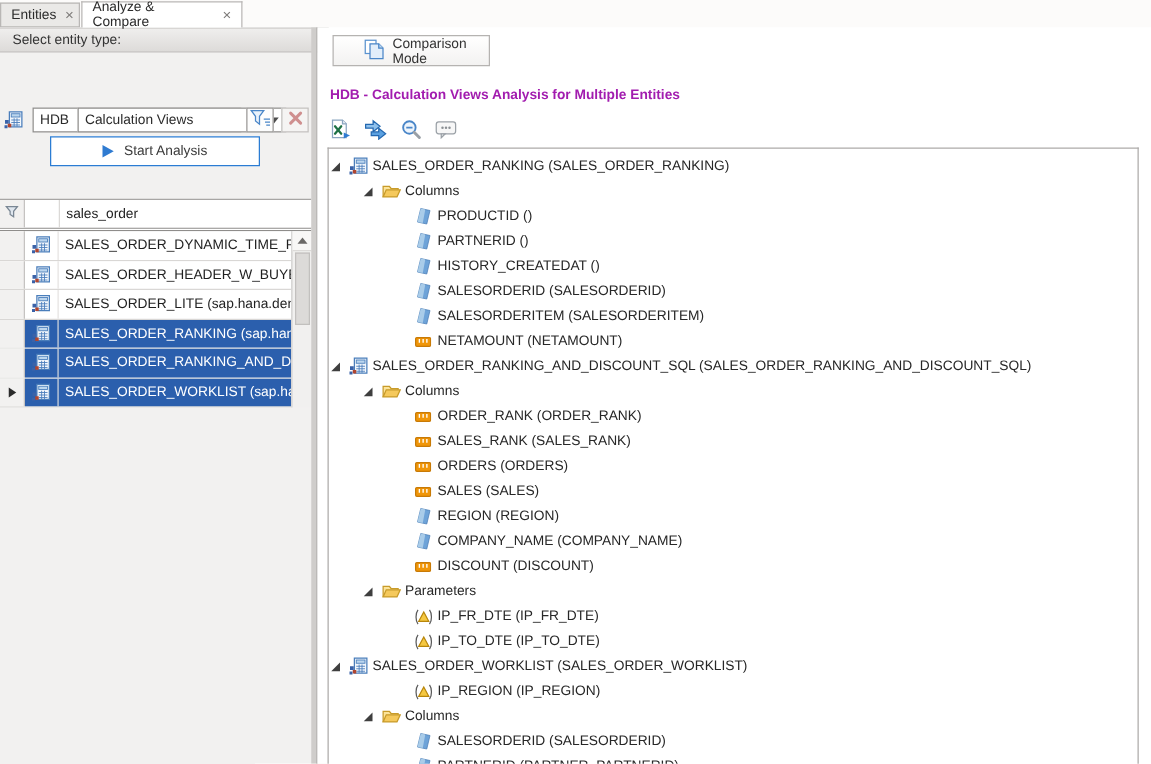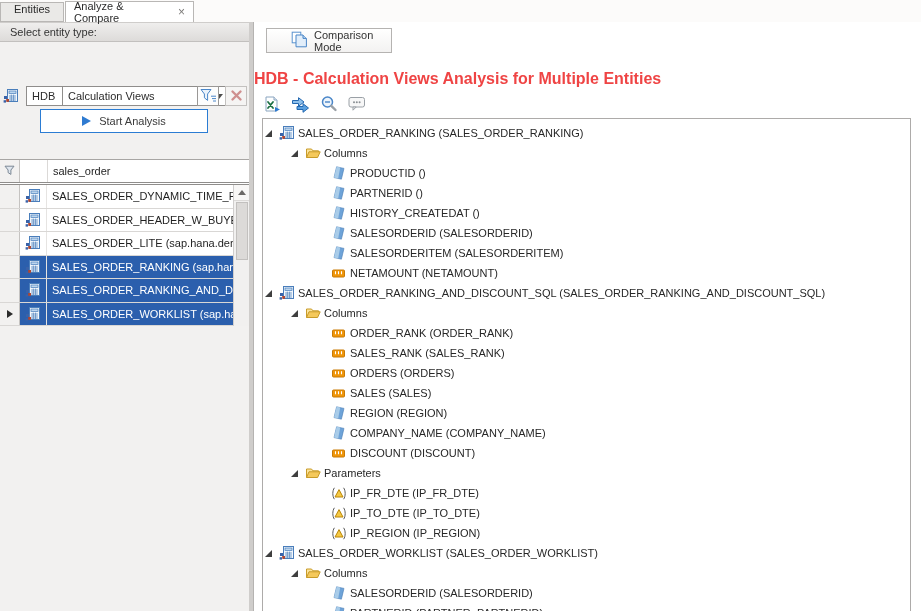--- a/index.html
+++ b/index.html
@@ -5,21 +5,21 @@
   html,body{margin:0;padding:0;overflow:hidden;}
   body{
     width:921px;height:611px;position:relative;background:#fff;
     font-family:"Liberation Sans",sans-serif;font-size:11px;color:#2b2b2b;
     -webkit-font-smoothing:antialiased;
   }
   
   .tabbar{position:absolute;left:0;top:0;width:100%;height:22px;background:#fcfbfa;}
   .tab{position:absolute;box-sizing:border-box;display:flex;align-items:center;gap:7px;
        padding:0 8px;border:1px solid #b9b7b5;cursor:default;}
-  .tab-inactive{left:0;top:2px;height:20px;width:64px;background:#eae9e7;flex-direction:column;}
+  .tab-inactive{left:0;top:2px;height:20px;width:64px;background:#eae9e7;}
   .tab-active{left:65px;top:1px;height:21px;width:129px;background:#fff;border-bottom:none;z-index:2;}
   .tab .close{margin-left:auto;color:#7d7b79;font-size:12px;line-height:10px;}
   
   .left-panel{position:absolute;left:0;top:22px;width:263px;height:589px;background:#f2f1f0;box-sizing:border-box;}
   .splitter{position:absolute;left:249px;top:22px;width:5px;height:589px;background:#cfcdcb;border-right:1px solid #b5b3b1;box-sizing:border-box;}
   .type-band{position:absolute;left:0;top:0;width:100%;height:20px;box-sizing:border-box;
       background:linear-gradient(#efeeed,#dddbd9);border-top:1px solid #cfcdcb;border-bottom:1px solid #c2c0be;
       line-height:19px;padding-left:10px;color:#333;}
   .combo{position:absolute;height:20px;background:#fff;border:1px solid #8f8d8b;box-sizing:border-box;
       display:flex;align-items:center;padding:0 5px;cursor:default;}
@@ -53,21 +53,21 @@
   .cur-arrow{width:0;height:0;border-left:6px solid #2b2b2b;border-top:4px solid transparent;border-bottom:4px solid transparent;}
   .v-scroll{position:absolute;left:233px;top:26px;width:16px;height:141px;background:#f1f0ef;border-left:1px solid #d0cecd;box-sizing:border-box;}
   .v-scroll .up{height:15px;background:#f8f7f6;border-bottom:1px solid #dcdad8;display:flex;align-items:center;justify-content:center;}
   .up-glyph{width:0;height:0;border-bottom:5px solid #6b6967;border-left:4px solid transparent;border-right:4px solid transparent;}
   .thumb{position:absolute;left:2px;right:1px;top:17px;height:58px;background:#dcdad8;border:1px solid #c2c0be;box-sizing:border-box;}
   
   .right-panel{position:absolute;left:254px;top:22px;right:0;bottom:0;background:#fff;}
   .cmp-btn{position:absolute;left:12px;top:6px;width:126px;height:25px;box-sizing:border-box;
       border:1px solid #b5b3b1;background:linear-gradient(#ffffff,#f3f2f1);display:flex;align-items:center;gap:6px;
       padding:0 24px;color:#333;cursor:default;}
-  .rp-title{position:absolute;left:0;top:48px;font-size:16px;font-weight:bold;color:#ef4444;}
+  .rp-title{position:absolute;left:10px;top:48px;font-size:11px;font-weight:bold;color:#a21caf;}
   .rp-toolbar{position:absolute;left:8px;top:73px;display:flex;gap:7px;}
   .tool-btn{width:21px;height:20px;display:flex;align-items:center;justify-content:center;cursor:default;}
   .tree-box{position:absolute;left:8px;top:96px;width:649px;bottom:-1px;box-sizing:border-box;
       border:1px solid #adaba9;border-bottom:none;background:#fff;overflow:hidden;padding-top:4px;}
   .t-row{height:20px;display:flex;align-items:center;white-space:nowrap;cursor:default;}
   .t-arrow{width:13px;flex:none;display:flex;align-items:center;}
   .exp{width:0;height:0;border-bottom:7px solid #3f3f3f;border-left:7px solid transparent;}
   .t-icon{width:17px;flex:none;display:flex;align-items:center;justify-content:center;margin-right:3px;}
   .t-label{color:#272727;}
 </style>
@@ -488,47 +488,47 @@
         <span class="t-arrow"></span>
         <span class="t-icon">
           <svg width="16" height="13" viewBox="0 0 16 13">
             <path d="M3.4 0.8C1.3 3.6 1.3 9.4 3.4 12.2" stroke="#5a5a5a" fill="none"></path>
             <path d="M12.6 0.8c2.1 2.8 2.1 8.6 0 11.4" stroke="#5a5a5a" fill="none"></path>
             <polygon points="8,2.6 12,10 4,10" fill="#f5c842" stroke="#b8860b"></polygon>
           </svg>
         </span>
         <span class="t-label">IP_TO_DTE (IP_TO_DTE)</span>
       </div>
-      <div class="t-row" style="padding-left: 54px;">
-        <span class="t-arrow"></span>
-        <span class="t-icon">
-          <svg width="16" height="13" viewBox="0 0 16 13">
-            <path d="M3.4 0.8C1.3 3.6 1.3 9.4 3.4 12.2" stroke="#5a5a5a" fill="none"></path>
-            <path d="M12.6 0.8c2.1 2.8 2.1 8.6 0 11.4" stroke="#5a5a5a" fill="none"></path>
-            <polygon points="8,2.6 12,10 4,10" fill="#f5c842" stroke="#b8860b"></polygon>
-          </svg>
-        </span>
-        <span class="t-label">IP_REGION (IP_REGION)</span>
-      </div>
       <div class="t-row" style="padding-left: 2px;">
         <span class="t-arrow">
           <span class="exp"></span>
         </span>
         <span class="t-icon">
           <svg width="16" height="16" viewBox="0 0 16 16">
             <rect x="4.5" y="1.5" width="10" height="12" fill="#f2f7fc" stroke="#4a7ebb"></rect>
             <rect x="6" y="3" width="7" height="2.6" fill="#bcd6ee" stroke="#4a7ebb" stroke-width="0.7"></rect>
             <path d="M6 8h7M6 10h7M6 12h7M8.3 6.6v6.6M10.6 6.6v6.6" stroke="#4a7ebb" stroke-width="0.7" fill="none"></path>
             <rect x="1" y="8" width="3" height="3" fill="#3a62a8"></rect>
             <rect x="3.2" y="11" width="2.8" height="2.8" fill="#b2452f"></rect>
             <rect x="0.6" y="12.2" width="2.4" height="2.4" fill="#3a62a8"></rect>
           </svg>
         </span>
         <span class="t-label">SALES_ORDER_WORKLIST (SALES_ORDER_WORKLIST)</span>
       </div>
+      <div class="t-row" style="padding-left: 54px;">
+        <span class="t-arrow"></span>
+        <span class="t-icon">
+          <svg width="16" height="13" viewBox="0 0 16 13">
+            <path d="M3.4 0.8C1.3 3.6 1.3 9.4 3.4 12.2" stroke="#5a5a5a" fill="none"></path>
+            <path d="M12.6 0.8c2.1 2.8 2.1 8.6 0 11.4" stroke="#5a5a5a" fill="none"></path>
+            <polygon points="8,2.6 12,10 4,10" fill="#f5c842" stroke="#b8860b"></polygon>
+          </svg>
+        </span>
+        <span class="t-label">IP_REGION (IP_REGION)</span>
+      </div>
       <div class="t-row" style="padding-left: 28px;">
         <span class="t-arrow">
           <span class="exp"></span>
         </span>
         <span class="t-icon">
           <svg width="16" height="14" viewBox="0 0 16 14">
             <path d="M1.5 11.5V3h5l1.4 1.8h5.6v2" fill="#fce49a" stroke="#c89b2a"></path>
             <path d="M1.5 11.5L4 5.8h11.2L12.6 11.5Z" fill="#f5c95c" stroke="#c89b2a"></path>
           </svg>
         </span>

